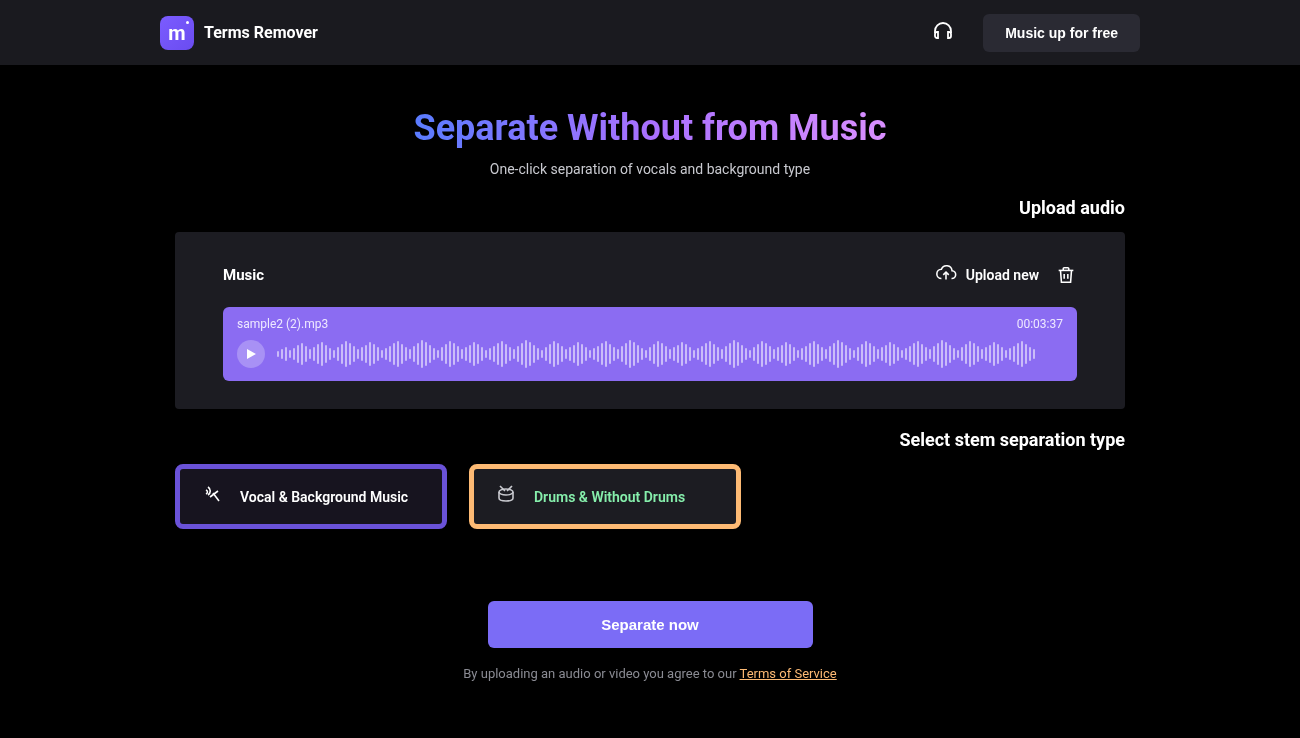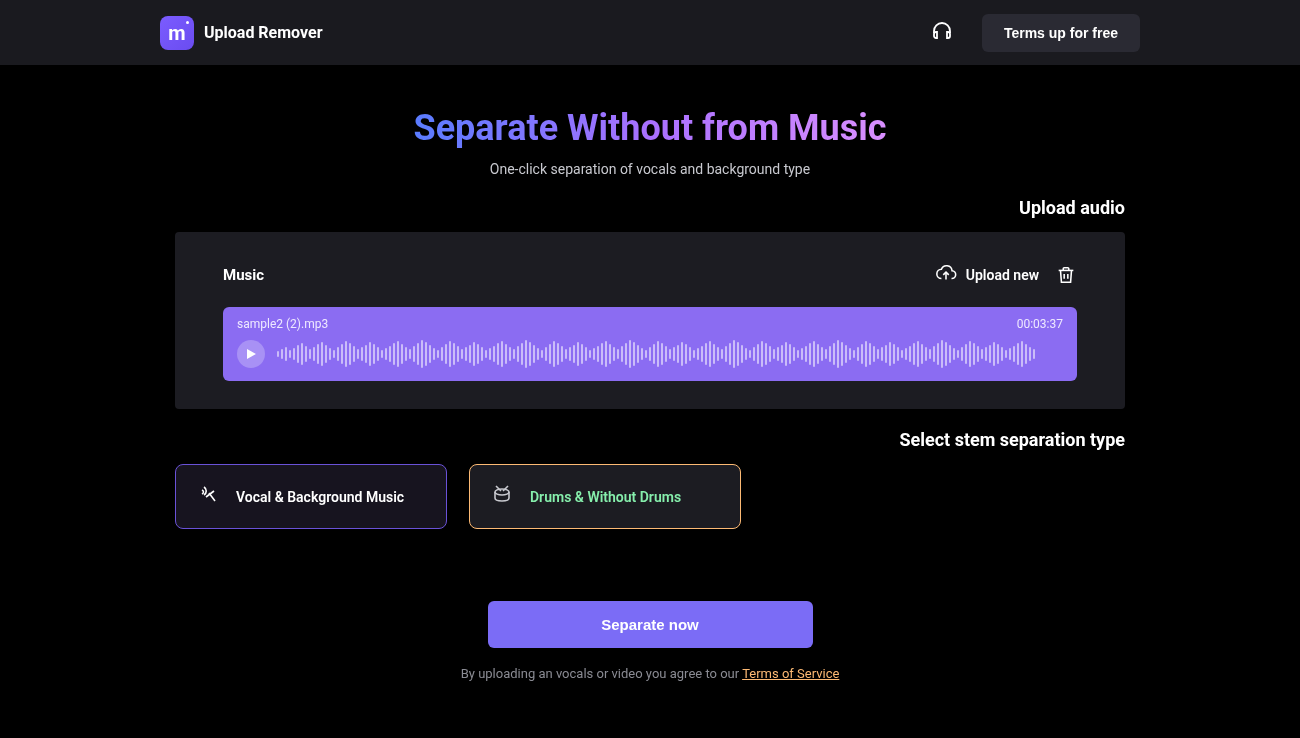--- a/index.html
+++ b/index.html
@@ -81,21 +81,21 @@
   cursor: pointer; flex-shrink: 0;
 }
 .play svg { width: 12px; height: 12px; fill: #fff; }
 .wave { flex: 1; height: 30px; display: flex; align-items: center; gap: 2px; overflow: hidden; }
 .wave span { width: 2px; background: rgba(255,255,255,.55); border-radius: 1px; display: block; }
 .stem-options { display: flex; gap: 22px; }
 .stem-card {
   flex: 0 0 272px;
   height: 65px;
   background: #1c1c22;
-  border: 1px solid #fdba74;
+  border: 5px solid #fdba74;
   border-radius: 8px;
   display: flex; align-items: center; gap: 16px;
   padding: 0 20px;
   cursor: pointer;
 }
 .stem-card.selected { border-color: #6a52d8; background: #17141f; }
 .stem-card .icon svg { width: 24px; height: 24px; stroke: #c8c9cf; fill: none; stroke-width: 1.6; }
 .stem-card.selected .icon svg { stroke: #fff; }
 .stem-card .label { font-size: 14px; font-weight: 600; color: #86efac; }
 .stem-card.selected .label { color: #fff; }
@@ -114,31 +114,31 @@
 }
 .legal { text-align: center; color: #8a8b93; font-size: 13px; margin-top: 18px; }
 .legal a { color: #fdba74; text-decoration: underline; cursor: pointer; }
 </style>
 </head>
 <body>
 
 <div class="topbar">
   <div class="brand">
     <div class="logo">m</div>
-    <div class="brand-title">Upload Remover</div>
+    <div class="brand-title">Terms Remover</div>
   </div>
   <div class="top-actions">
     <div class="headphones-icon">
       <svg viewBox="0 0 24 24">
           <path d="M4 14v-2a8 8 0 0 1 16 0v2"></path>
           <path d="M18 19a2 2 0 0 0 2-2v-2a2 2 0 0 0-2-2h-1v6h1z"></path>
           <path d="M6 19a2 2 0 0 1-2-2v-2a2 2 0 0 1 2-2h1v6H6z"></path>
         </svg>
     </div>
-    <button class="signup">Terms up for free</button>
+    <button class="signup">Music up for free</button>
   </div>
 </div>
 
 <div class="hero">
   <h1>Separate Without from Music</h1>
   <p>One-click separation of vocals and background type</p>
 </div>
 
 <div class="section">
   <div class="section-label">Upload audio</div>
@@ -396,14 +396,14 @@
             <path d="M18 3l-5 5"></path>
           </svg>
       </span>
       <span class="label">Drums &amp; Without Drums</span>
     </div>
   </div>
 </div>
 
 <button class="separate-btn">Separate now</button>
 <div class="legal">
-  <span>By uploading an vocals or video you agree to our </span><a>Terms of Service</a>
+  <span>By uploading an audio or video you agree to our </span><a>Terms of Service</a>
 </div>
 
 </body></html>

